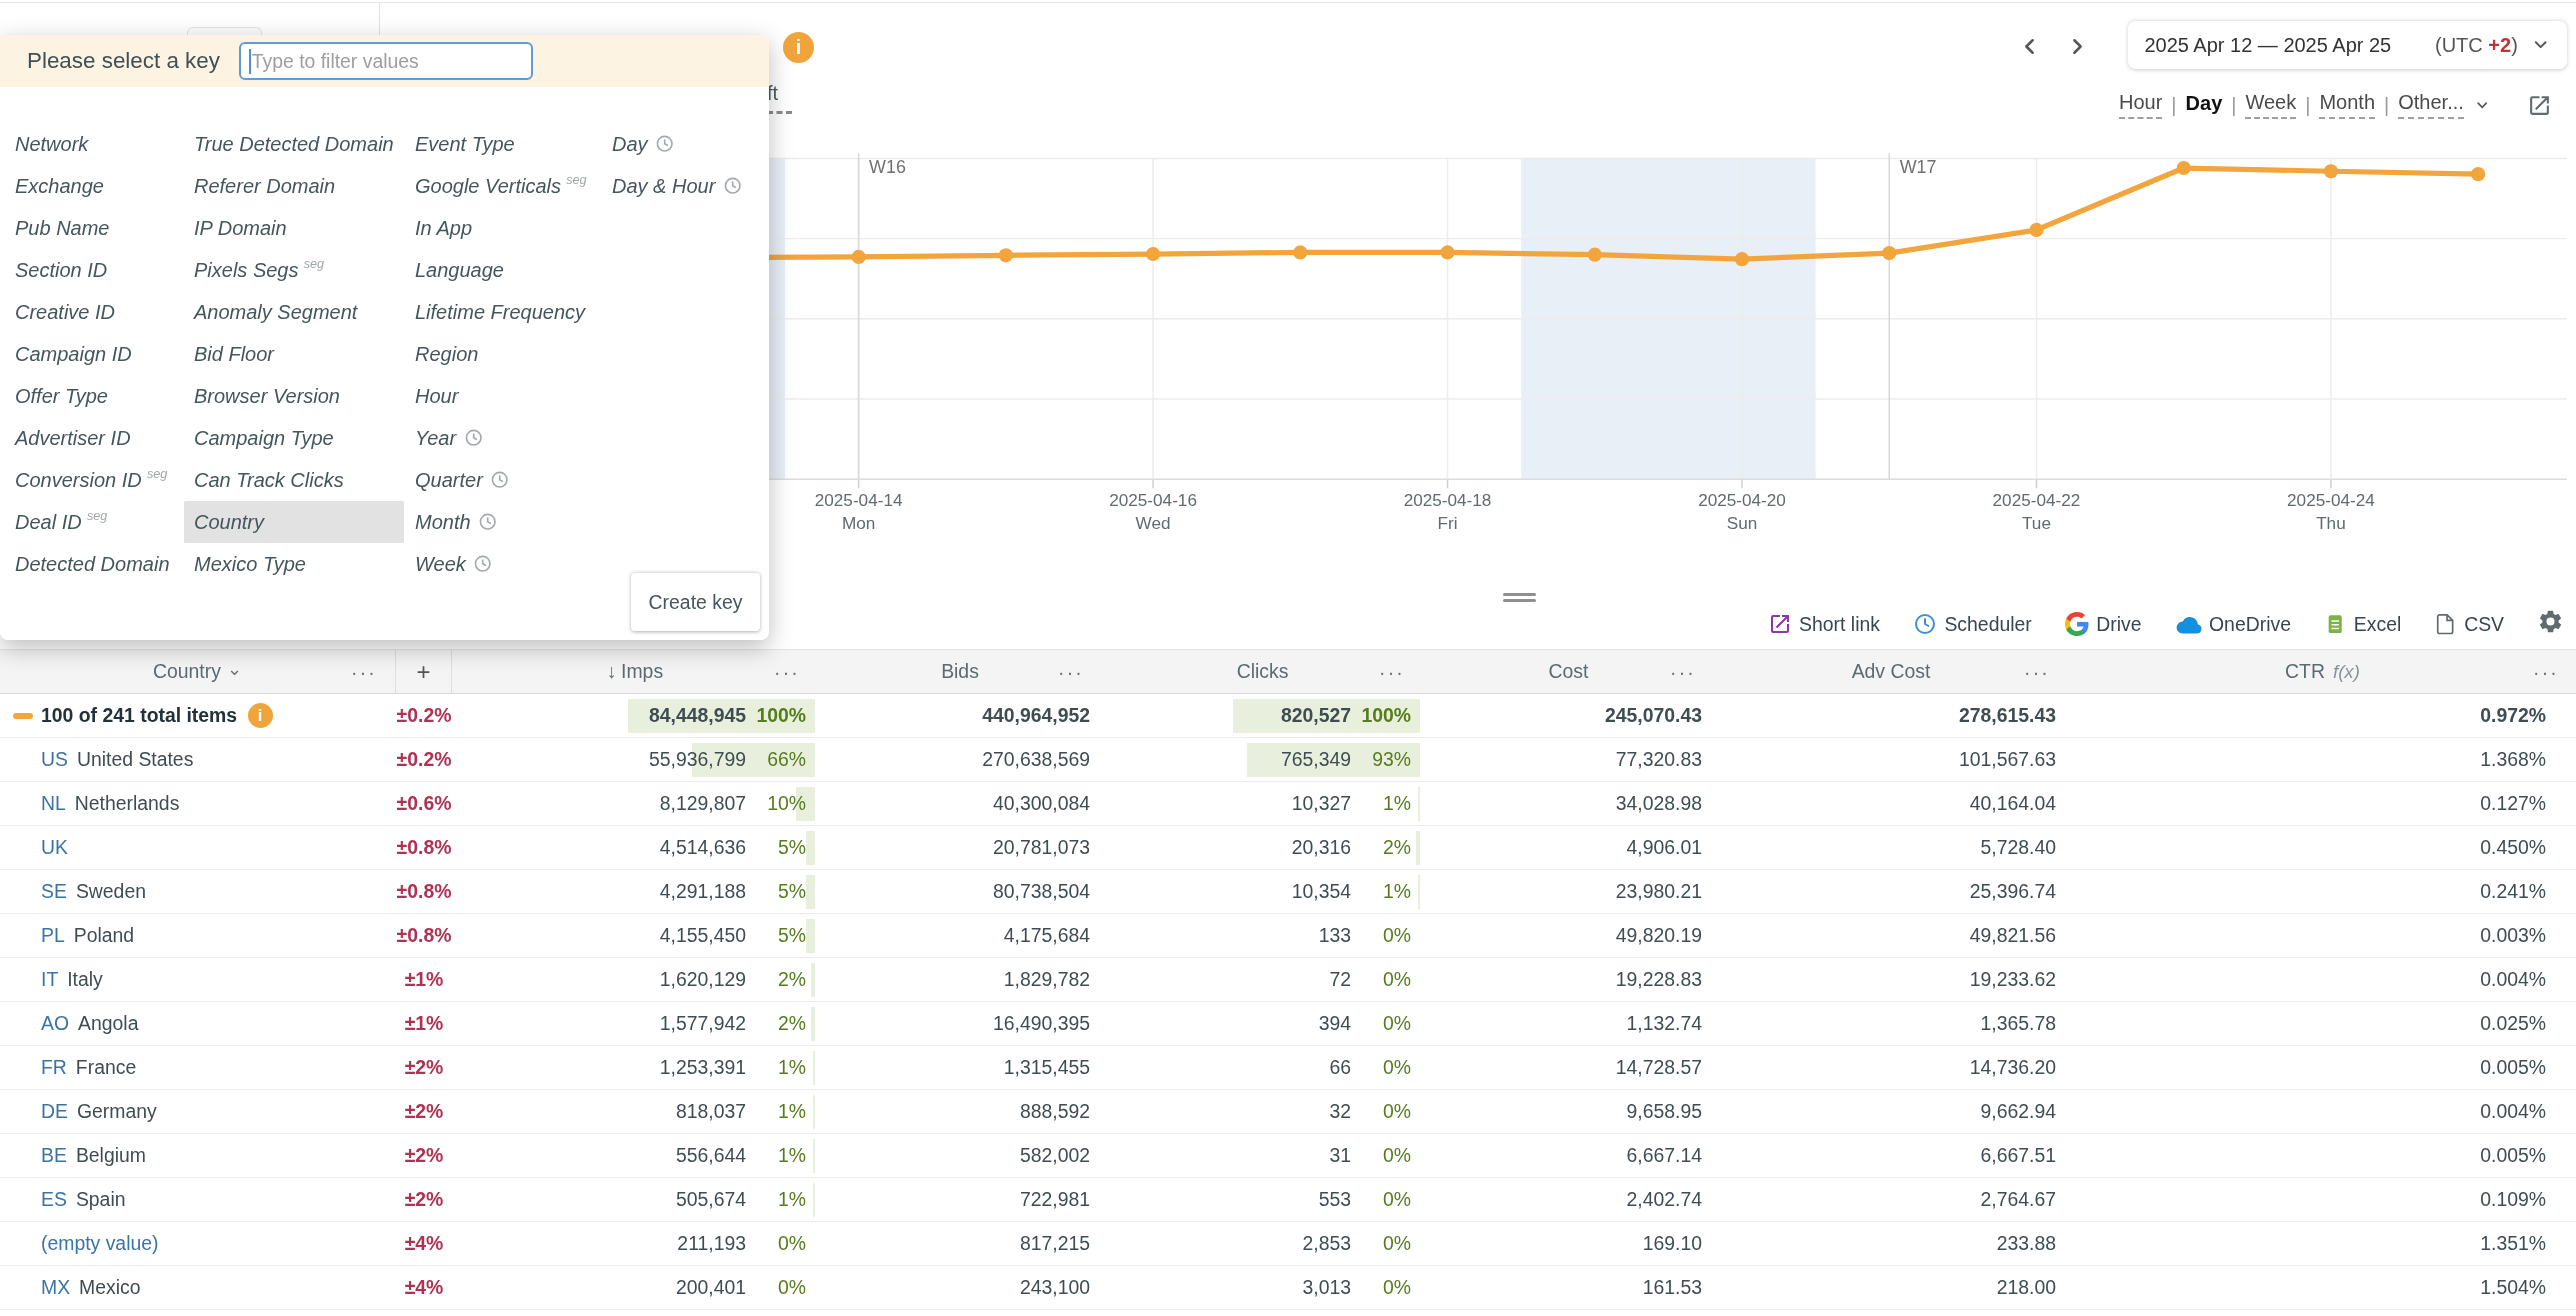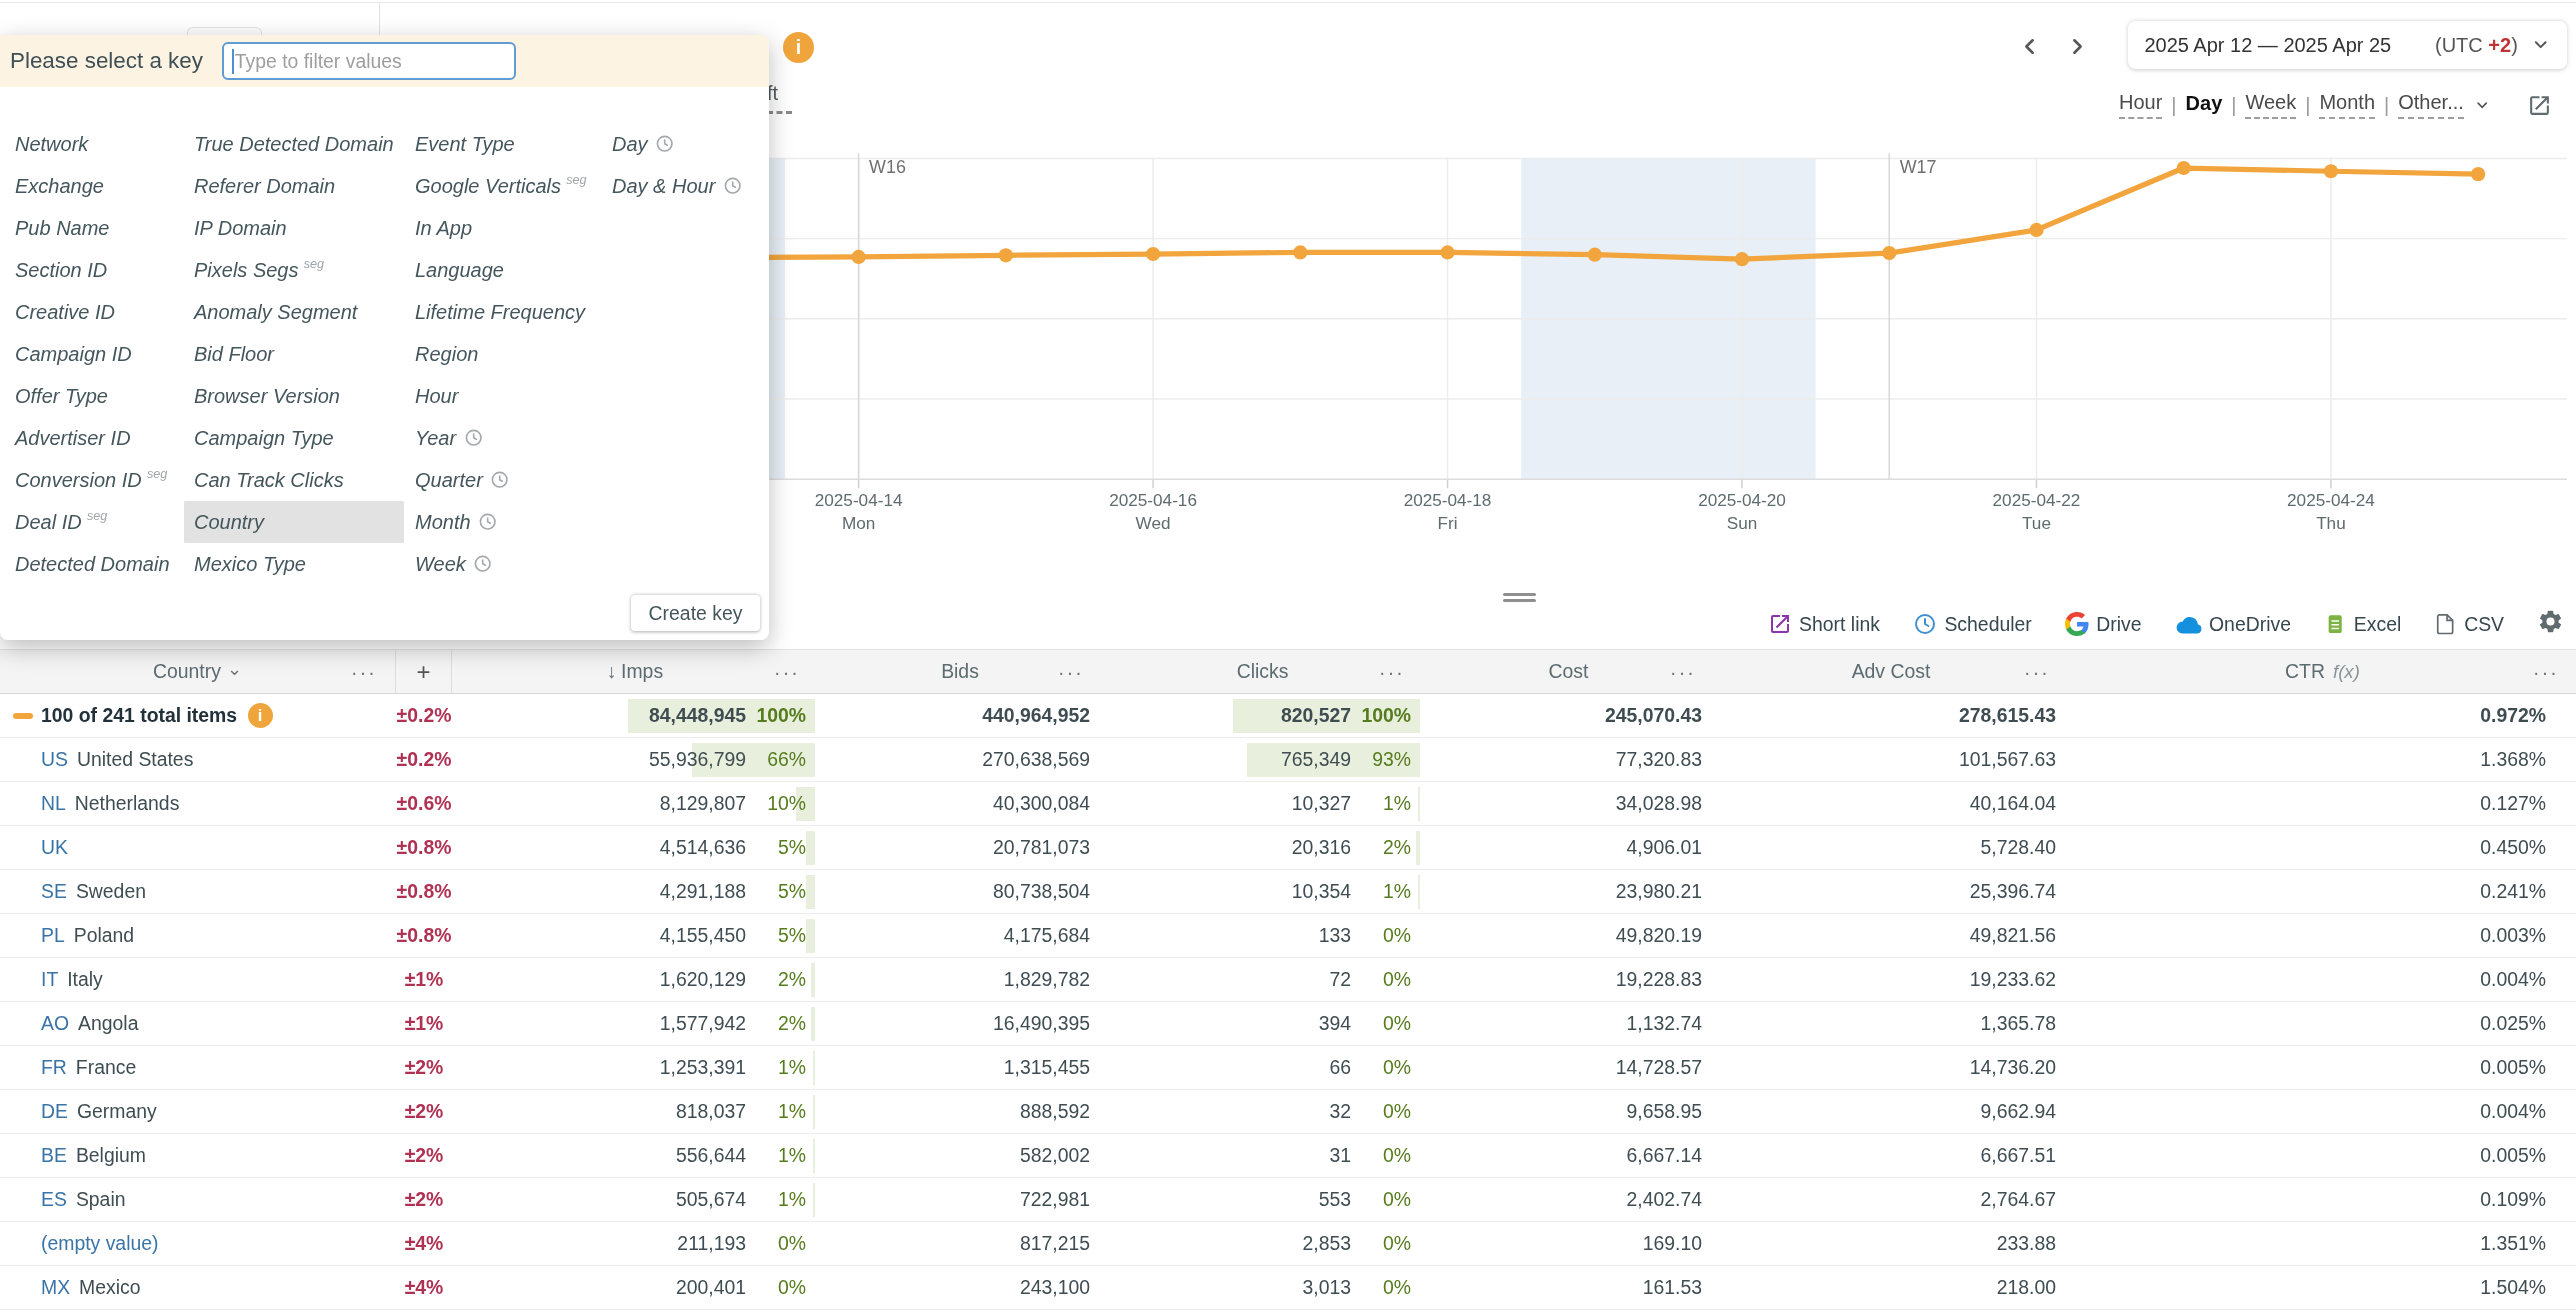--- a/index.html
+++ b/index.html
@@ -70,34 +70,34 @@
   .c-ctr{padding-right:31px;}
   .drow.total{font-weight:bold;color:#22313a;}
   .drow.total .cname{color:#22313a;}
   .total-dash{position:absolute;left:13.4px;top:50%;transform:translateY(-50%);width:19.4px;height:6px;border-radius:3px;background:#f2a43d;}
   .mini-info{display:inline-flex;width:25px;height:25px;border-radius:50%;background:#f0a53c;color:#fff;
     font-weight:bold;font-size:16.4px;align-items:center;justify-content:center;margin-left:10.4px;flex:0 0 auto;}
   
   .key-popup{position:absolute;left:0;top:35px;width:769px;height:605px;background:#fff;z-index:50;
     border-radius:0 7.5px 7.5px 7.5px;box-shadow:0 7.5px 25px rgba(0,0,0,.26);}
   .key-popup .pop-head{height:52px;background:#fdf3e3;border-radius:0 7.5px 0 0;display:flex;align-items:center;}
-  .pop-title{font-size:22.4px;color:#3e4f55;margin-left:10px;white-space:nowrap;}
+  .pop-title{font-size:22.4px;color:#3e4f55;margin-left:27px;white-space:nowrap;}
   .filter-wrap{position:relative;margin-left:19.4px;}
   .filter-input{width:269px;height:34px;border:2.2px solid #5e9cd3;border-radius:6px;font-size:19.4px;padding:0 10.4px;
     font-family:"Liberation Sans","DejaVu Sans",sans-serif;color:#444;outline:none;background:#fff;}
   .filter-input::placeholder{color:#9e9e9e;}
   .filter-caret{position:absolute;left:9.7px;top:6.7px;width:1.5px;height:25px;background:#4a90d2;}
   .key-columns{position:absolute;left:0;top:88px;right:0;bottom:60px;}
   .key-col{position:absolute;top:0;font-style:italic;}
   .key-item{height:42px;display:flex;align-items:center;font-size:20px;color:#44565c;cursor:pointer;
     padding:0 10.4px;margin-left:-10.4px;white-space:nowrap;border-radius:1.5px;}
   .key-item.selected{background:#e2e2e2;}
   .key-item sup{font-size:12.7px;color:#a0a6a9;margin-left:5.2px;top:-6px;position:relative;}
   .key-item .kclock{margin-left:7.5px;display:flex;align-items:center;}
-  .create-key{position:absolute;right:9px;bottom:9px;width:129px;height:36px;background:#fff;border:none;border-radius:4px;
+  .create-key{position:absolute;right:9px;bottom:9px;width:129px;height:58px;background:#fff;border:none;border-radius:4px;
     box-shadow:0 0.7px 3.7px rgba(0,0,0,.32);font-size:19.4px;color:#44565c;cursor:pointer;
     font-family:"Liberation Sans","DejaVu Sans",sans-serif;margin-left:20px;}
 </style>
 </head>
 <body>
 
 <div class="top-strip">
   <div class="hline"></div>
   <div class="vline"></div>
   <div class="tab-sliver"></div>

